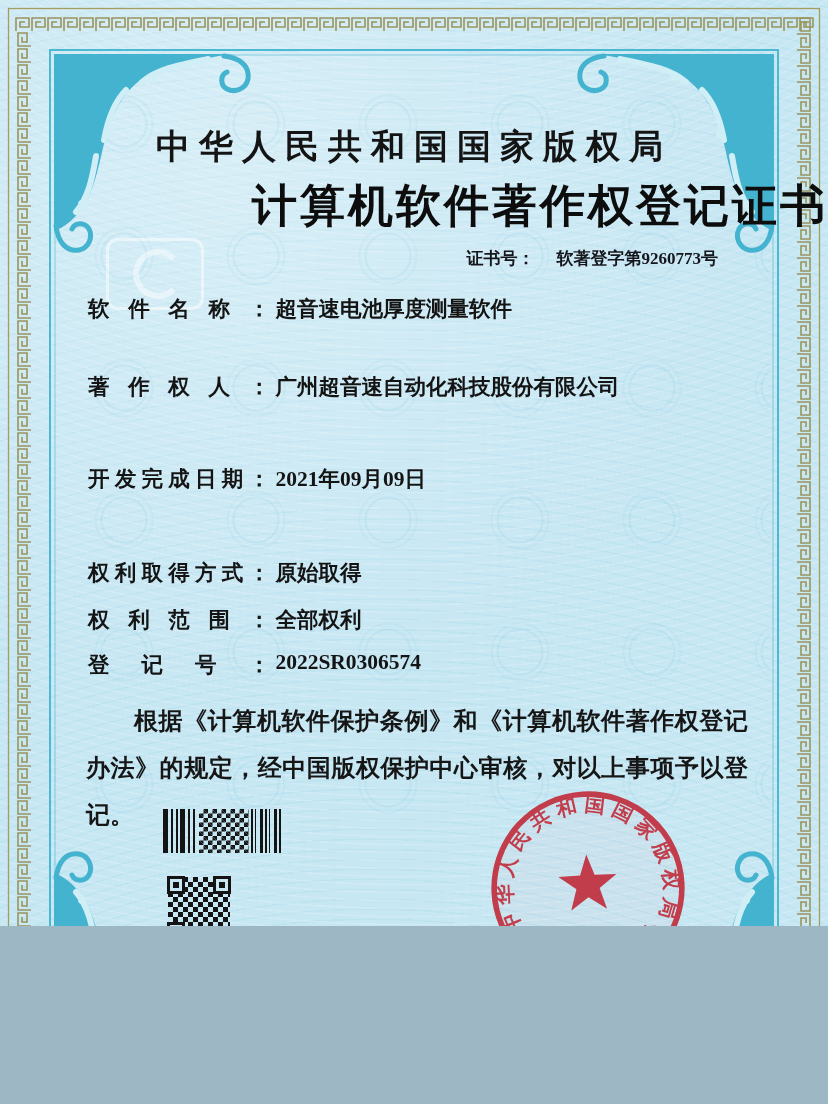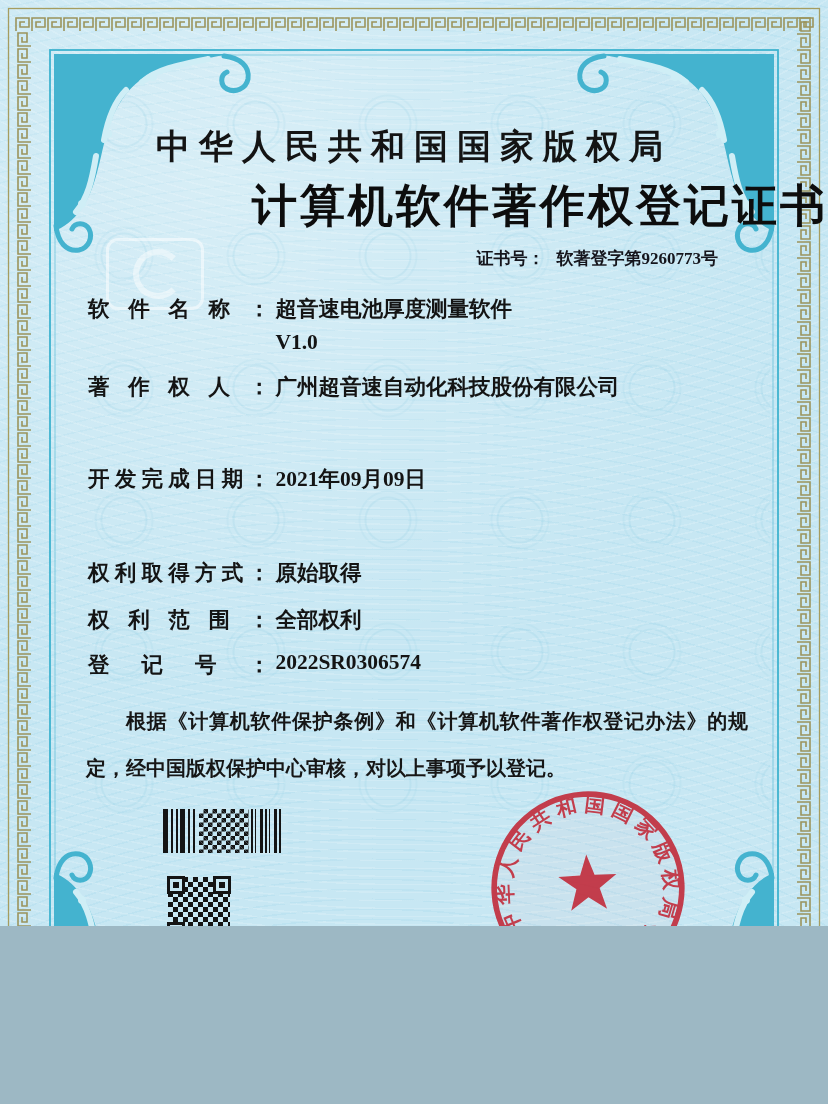--- a/index.html
+++ b/index.html
@@ -27,29 +27,29 @@
   .watermark-emblem{position:absolute;left:106px;top:238px;width:92px;height:66px;
     border:3px solid rgba(255,255,255,.65);border-radius:12px;opacity:.8;}
   .watermark-emblem::after{content:'';position:absolute;left:24px;top:8px;width:38px;height:38px;
     border:6px solid rgba(255,255,255,.6);border-radius:50%;border-right-color:transparent;}
 
   .authority{position:absolute;top:124px;left:0;width:100%;margin:0;text-align:center;
     font-size:34px;font-weight:bold;letter-spacing:9px;color:#141414;}
   .main-title{position:absolute;top:176px;left:0;width:100%;margin:0;text-align:right;
     font-size:45px;font-weight:bold;letter-spacing:3px;color:#0d0d0d;}
   .cert-no{position:absolute;top:247px;right:110px;font-size:17px;font-weight:bold;color:#15151c;}
-  .cert-no .val{margin-left:12px;}
+  .cert-no .val{margin-left:22px;}
 
   .field-row{position:absolute;left:88px;font-size:21.5px;font-weight:bold;color:#141414;white-space:nowrap;}
   .flabel{display:inline-block;width:182px;text-align:justify;text-align-last:justify;vertical-align:top;}
   .fvalue{display:inline-block;vertical-align:top;}
   .value2{margin-top:7px;}
 
   .statement{position:absolute;left:86px;top:698px;width:662px;margin:0;
-    font-size:20px;font-weight:600;color:#161616;line-height:47px;text-indent:2em;text-align:justify;}
+    font-size:24px;font-weight:600;color:#161616;line-height:47px;text-indent:2em;text-align:justify;}
 
   .barcode{position:absolute;left:163px;top:809px;width:122px;height:44px;display:flex;}
   .bc-left{width:34px;height:100%;
     background:repeating-linear-gradient(90deg,#141414 0 5px,transparent 5px 8px,#141414 8px 10px,transparent 10px 13px,#141414 13px 15px,transparent 15px 17px);}
   .bc-mid{width:50px;height:100%;margin:0 2px;
     background-image:linear-gradient(45deg,#141414 25%,transparent 25% 75%,#141414 75%),
                      linear-gradient(45deg,#141414 25%,transparent 25% 75%,#141414 75%);
     background-size:9px 9px;background-position:0 0,4.5px 4.5px;}
   .bc-right{width:32px;height:100%;
     background:repeating-linear-gradient(90deg,#141414 0 2px,transparent 2px 4px,#141414 4px 5px,transparent 5px 9px,#141414 9px 12px,transparent 12px 14px);}
@@ -105,21 +105,20 @@
   <h2 class="main-title">计算机软件著作权登记证书</h2>
 
   <div class="cert-no">
     <span>证书号：</span><span class="val">软著登字第9260773号</span>
   </div>
 
   <div class="field-row" style="top:294px">
     <span class="flabel">软件名称：</span>
     <span class="fvalue">
       <span>超音速电池厚度测量软件</span>
-      <div class="value2">V1.0</div>
     </span>
   </div>
   <div class="field-row" style="top:372px">
     <span class="flabel">著作权人：</span>
     <span class="fvalue">广州超音速自动化科技股份有限公司</span>
   </div>
   <div class="field-row" style="top:464px">
     <span class="flabel">开发完成日期：</span>
     <span class="fvalue">2021年09月09日</span>
   </div>

